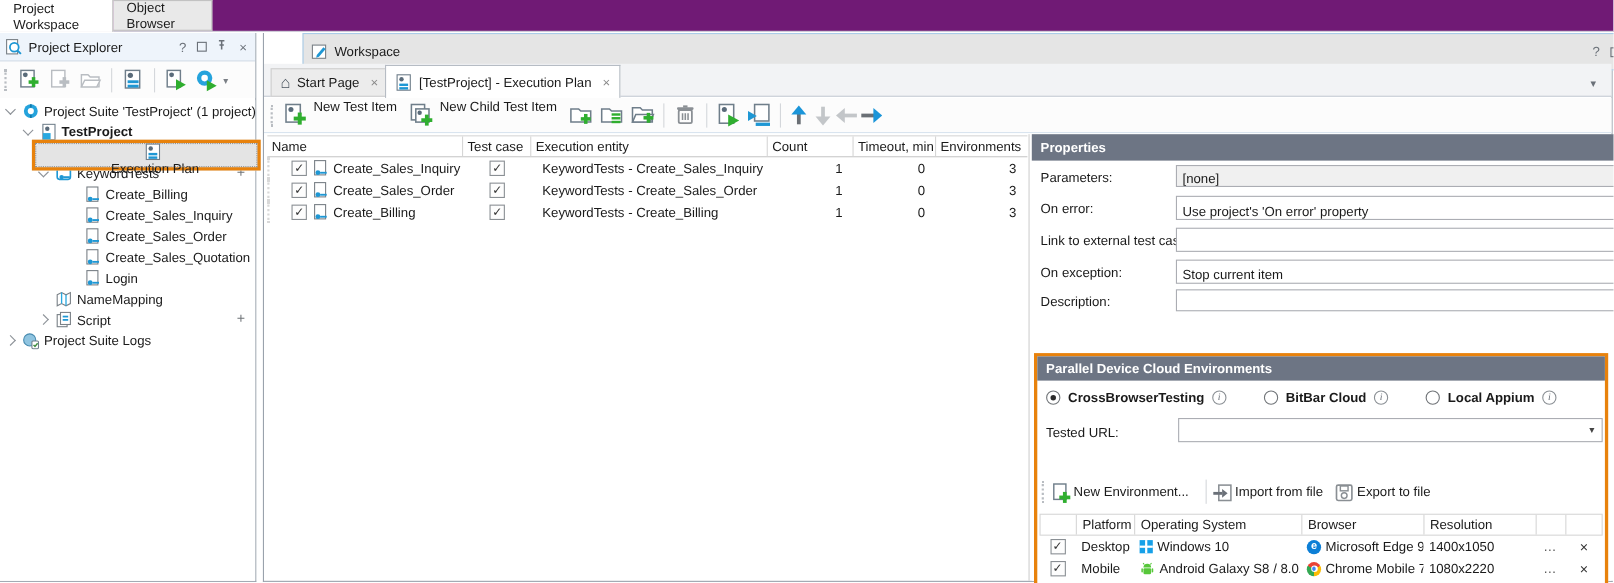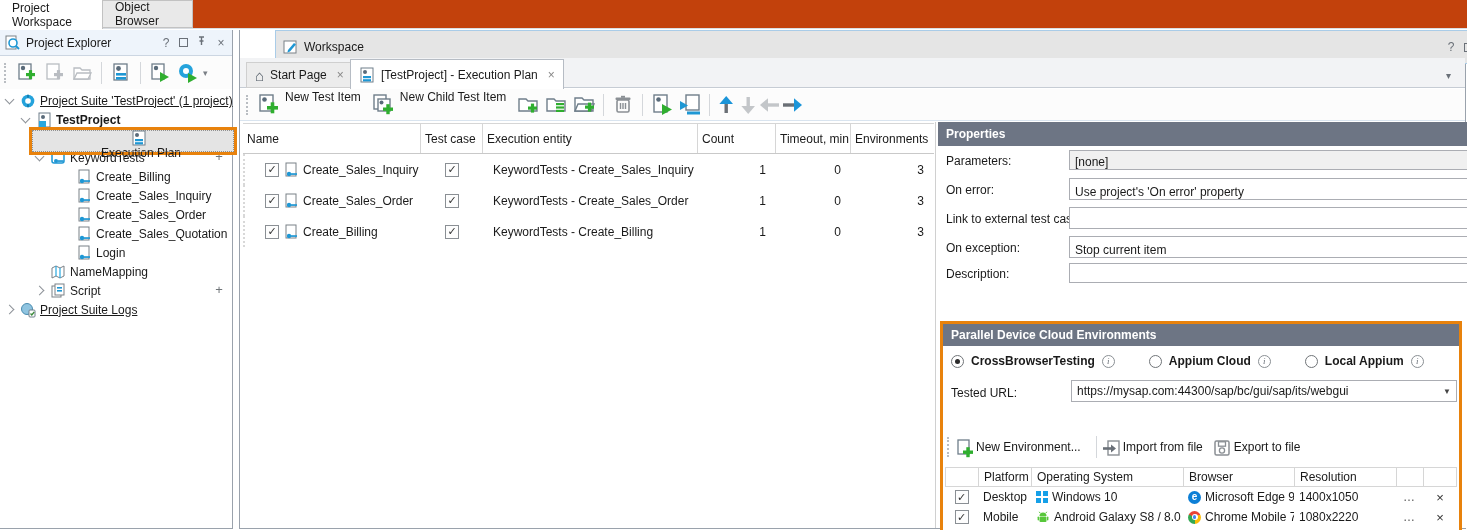--- a/index.html
+++ b/index.html
@@ -1,21 +1,21 @@
 <!DOCTYPE html>
 <html><head>
 <meta charset="utf-8">
 <style>
   * { margin:0; padding:0; box-sizing:border-box; }
   html,body { background:#fff; }
   body { font-family:"Liberation Sans", sans-serif; font-size:12px; color:#1a1a1a; }
   .app { position:relative; width:1467px; height:530px; background:#fff; overflow:hidden; }
 
   
-  .top-strip { position:absolute; left:0; top:0; width:1467px; height:29px; background:#c2410c; border-bottom:1px solid #d9dde2; }
+  .top-strip { position:absolute; left:0; top:0; width:1467px; height:29px; background:#701a75; border-bottom:1px solid #d9dde2; }
   .top-tab { position:absolute; top:0; height:28px; display:flex; align-items:center; justify-content:center; padding:0 12px; cursor:default; }
   .top-tab.active { left:0; width:103px; background:#fff; border-right:1px solid #c2c2c2; font-weight:normal; height:29px; }
   .top-tab.inactive { left:103px; width:90px; background:#e9e9e9; border:1px solid #c2c2c2; border-left:none; }
 
   
   .panel-header { display:flex; align-items:center; gap:6px; }
   .hdr-btn { color:#6a7078; font-size:12px; width:14px; text-align:center; }
   .maxbox { width:9px; height:9px; border:1px solid #6a7078; display:inline-block; }
   .grip { width:4px; height:20px; border-left:2px dotted #b9bdc2; margin:0 4px 0 2px; }
   .vsep { width:1px; height:22px; background:#d4d7db; margin:0 5px; }
@@ -36,21 +36,21 @@
   .pe-title { flex:1; color:#1a1a1a; }
   .pe-toolbar { position:absolute; left:0; top:26px; width:100%; height:33px; background:#fcfcfc; display:flex; align-items:center; padding-left:2px; }
   .tbtn { width:28px; height:28px; display:flex; align-items:center; justify-content:center; flex:none; }
   .tcaret { color:#7a7f85; font-size:9px; margin-left:1px; }
 
   .tree { position:absolute; left:0; top:61px; width:100%; bottom:0; background:#fff; overflow:visible; }
   .trow { height:19px; display:flex; align-items:center; position:relative; }
   .tlabel { margin-left:4px; white-space:nowrap; }
   .bold { font-weight:bold; }
   .plusbtn { position:absolute; right:6px; top:2px; width:14px; height:14px; color:#6f7478; font-size:13px; line-height:13px; text-align:center; }
-  .pl0 { padding-left:6px;text-decoration:underline; } .pl1 { padding-left:22px; } .pl2 { padding-left:36px; } .pl3 { padding-left:62px; }
+  .pl0 { padding-left:6px; } .pl1 { padding-left:22px; } .pl2 { padding-left:36px; } .pl3 { padding-left:62px; }
 
   .exec-frame { position:absolute; left:29px; top:36px; width:208px; height:28px; border:3px solid #e8820c; background:#e4e4e4; display:flex; align-items:center; z-index:5; }
   .exec-inner { display:flex; align-items:center; width:100%; height:100%; outline:1px dotted #909090; outline-offset:-1px; padding-left:12px;flex-direction:column; }
 
   
   .ws { position:absolute; left:239px; top:30px; width:1227px; height:499px; background:#fff; border:1px solid #9aa2ac; border-top:none; }
   .ws-header { position:absolute; left:0; top:0; width:100%; height:26px; background:#e5e5e5; border:1px solid #a9cce8; padding:16px 6px;margin-left:35px; }
   .ws-title { flex:1; }
   .ws-tabbar { position:absolute; left:0; top:28px; width:100%; height:30px; background:#f2f3f5; border-bottom:1px solid #c6ccd4; }
   .ws-tab { position:absolute; display:flex; align-items:center; gap:6px; padding:0 8px; height:26px; top:4px; }
@@ -58,21 +58,21 @@
   .ws-tab.active { left:110px; background:#fff; border:1px solid #b6bcc4; border-bottom:none; height:30px; top:1px; z-index:2; }
   .tab-close { color:#888; font-size:12px; margin-left:4px; }
   .tabbar-caret { position:absolute; right:14px; top:12px; color:#6a7078; font-size:10px; }
 
   .ws-toolbar { position:absolute; left:0; top:59px; width:100%; height:32px; background:#fcfcfc; border-bottom:1px solid #d9e4ef; display:flex; align-items:center; padding-left:4px; }
   .tool-label { margin:0 8px 16px 3px; white-space:nowrap; }
   .arrow { width:22px; height:22px; display:flex; align-items:center; justify-content:center; }
 
   
   .ttable { position:absolute; left:3px; top:93px; width:691px; }
-  .ttable .hrow, .ttable .drow { display:grid; grid-template-columns:178px 62px 215px 78px 75px 83px; align-items:center; height:31px; }
+  .ttable .hrow, .ttable .drow { display:grid; grid-template-columns:178px 62px 215px 78px 75px 83px; align-items:center; height:20px; }
   .ttable .hrow { border-top:1px solid #d6d6d6; border-bottom:1px solid #c9c9c9; }
   .ttable .hcell { border-right:1px solid #d6d6d6; height:100%; display:flex; align-items:center; padding-left:4px; white-space:nowrap; overflow:hidden; }
   .ttable .name-cell { display:flex; align-items:center; gap:4px; padding-left:20px; border-left:2px dotted #d8d8d8; height:100%; white-space:nowrap; overflow:hidden; }
   .ttable .cb-center { display:flex; justify-content:center; }
   .num { text-align:right; padding-right:10px; }
 
   .main-vsplit { position:absolute; left:695px; top:92px; bottom:0; width:1px; background:#d0d0d0; }
 
   
   .props { position:absolute; left:698px; top:92px; width:529px; bottom:0; background:#fff; }
@@ -609,33 +609,32 @@
         </div>
 
         <div class="providers">
           <span class="prov">
             <span class="radio sel"></span>
             <span class="plabel">CrossBrowserTesting</span>
             <span class="infoc">i</span>
           </span>
           <span class="prov">
             <span class="radio"></span>
-            <span class="plabel">Appium Cloud</span>
+            <span class="plabel">BitBar Cloud</span>
             <span class="infoc">i</span>
           </span>
           <span class="prov">
             <span class="radio"></span>
             <span class="plabel">Local Appium</span>
             <span class="infoc">i</span>
           </span>
         </div>
 
         <span class="url-label">Tested URL:</span>
         <div class="url-combo">
-          <span>https://mysap.com:44300/sap/bc/gui/sap/its/webgui</span>
           <span class="caret">▼</span>
         </div>
 
 
         <div class="cloud-toolbar">
           <span class="grip"></span>
           <span class="ctb">
             <span class="ic">
                 <svg width="20" height="20">
                   <rect x="3" y="1" width="11" height="14" fill="#fff" stroke="#6f7e8a" stroke-width="1.3"></rect>

